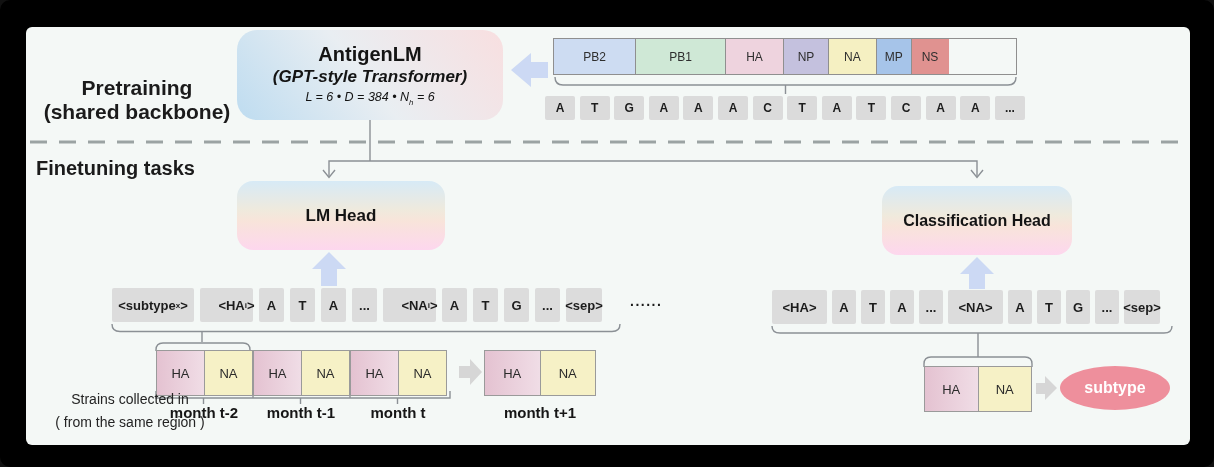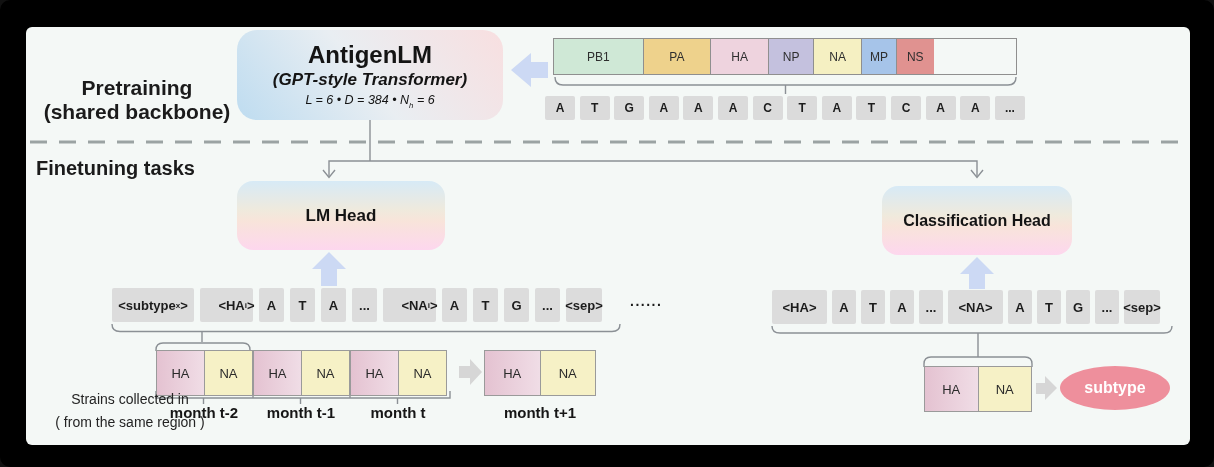--- a/index.html
+++ b/index.html
@@ -21,21 +21,21 @@
   #pretrain-label { left:28px; top:76px; width:218px; font-size:21px; line-height:24px; }
   #finetune-label { left:36px; top:157px; font-size:20px; }
 
   
   #model-box {
     left:237px; top:30px; width:266px; height:90px; border-radius:20px;
     background:linear-gradient(52deg, #bedcf0 0%, #e9eef2 48%, #f8dfe0 100%);
     display:flex; flex-direction:column; align-items:center; justify-content:center;
     color:#141414;
   }
-  #model-box .title { font-size:24px; font-weight:bold; }
+  #model-box .title { font-size:20px; font-weight:bold; }
   #model-box .subtitle { font-size:17px; font-weight:bold; font-style:italic; margin-top:1px; }
   #model-box .params { font-size:12.5px; font-style:italic; margin-top:3px; }
   #model-box .params sub, .tok sub { font-size:0.62em; }
 
   
   #genome-bar {
     left:553px; top:38px; width:464px; height:37px; display:flex;
     border:1px solid #8f8f8f;
   }
   .seg {
@@ -149,22 +149,22 @@
   </div>
   <div class="abs section-label" id="finetune-label">Finetuning tasks</div>
 
   <div class="abs" id="model-box">
     <div class="title">AntigenLM</div>
     <div class="subtitle">(GPT-style Transformer)</div>
     <div class="params"><span>L = 6 • D = 384 • N</span><sub>h</sub><span> = 6</span></div>
   </div>
 
   <div class="abs" id="genome-bar">
+    <div class="seg seg-pb2">PB2</div>
     <div class="seg seg-pb1">PB1</div>
-    <div class="seg seg-pa">PA</div>
     <div class="seg seg-ha">HA</div>
     <div class="seg seg-np">NP</div>
     <div class="seg seg-na">NA</div>
     <div class="seg seg-mp">MP</div>
     <div class="seg seg-ns">NS</div>
   </div>
 
   <div class="abs" id="nuc-row">
     <div class="nuc">A</div>
     <div class="nuc">T</div>

